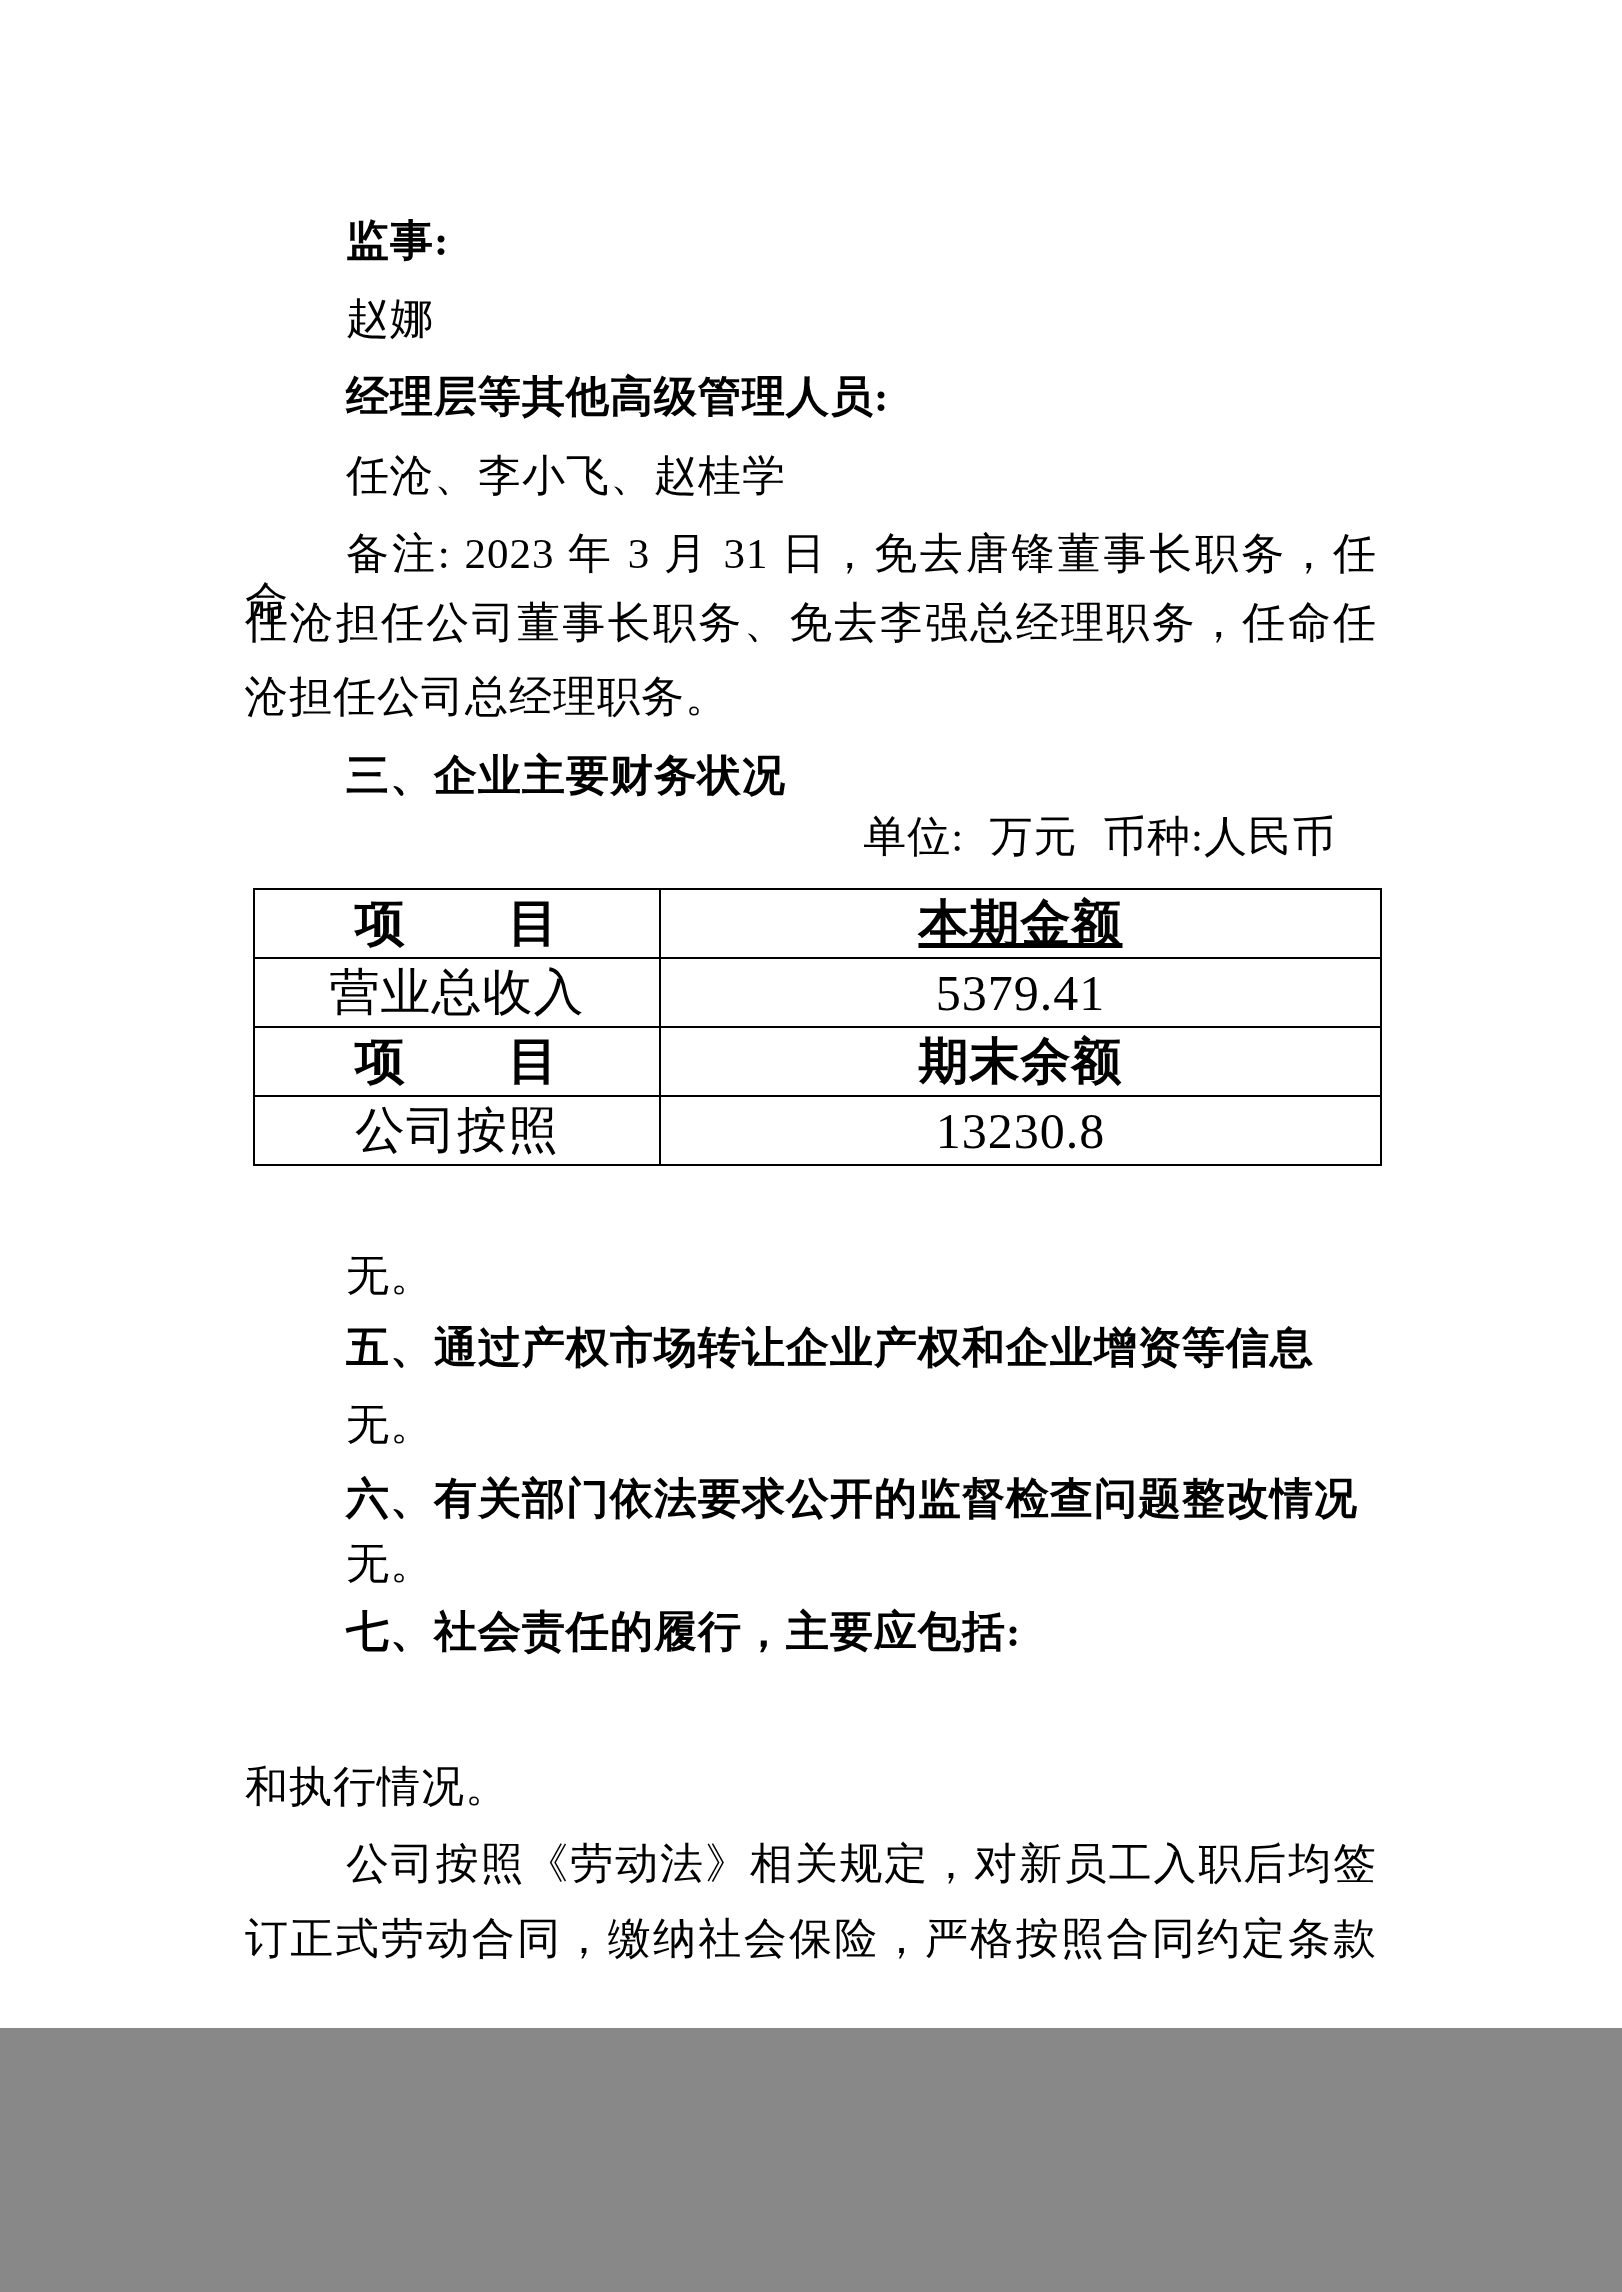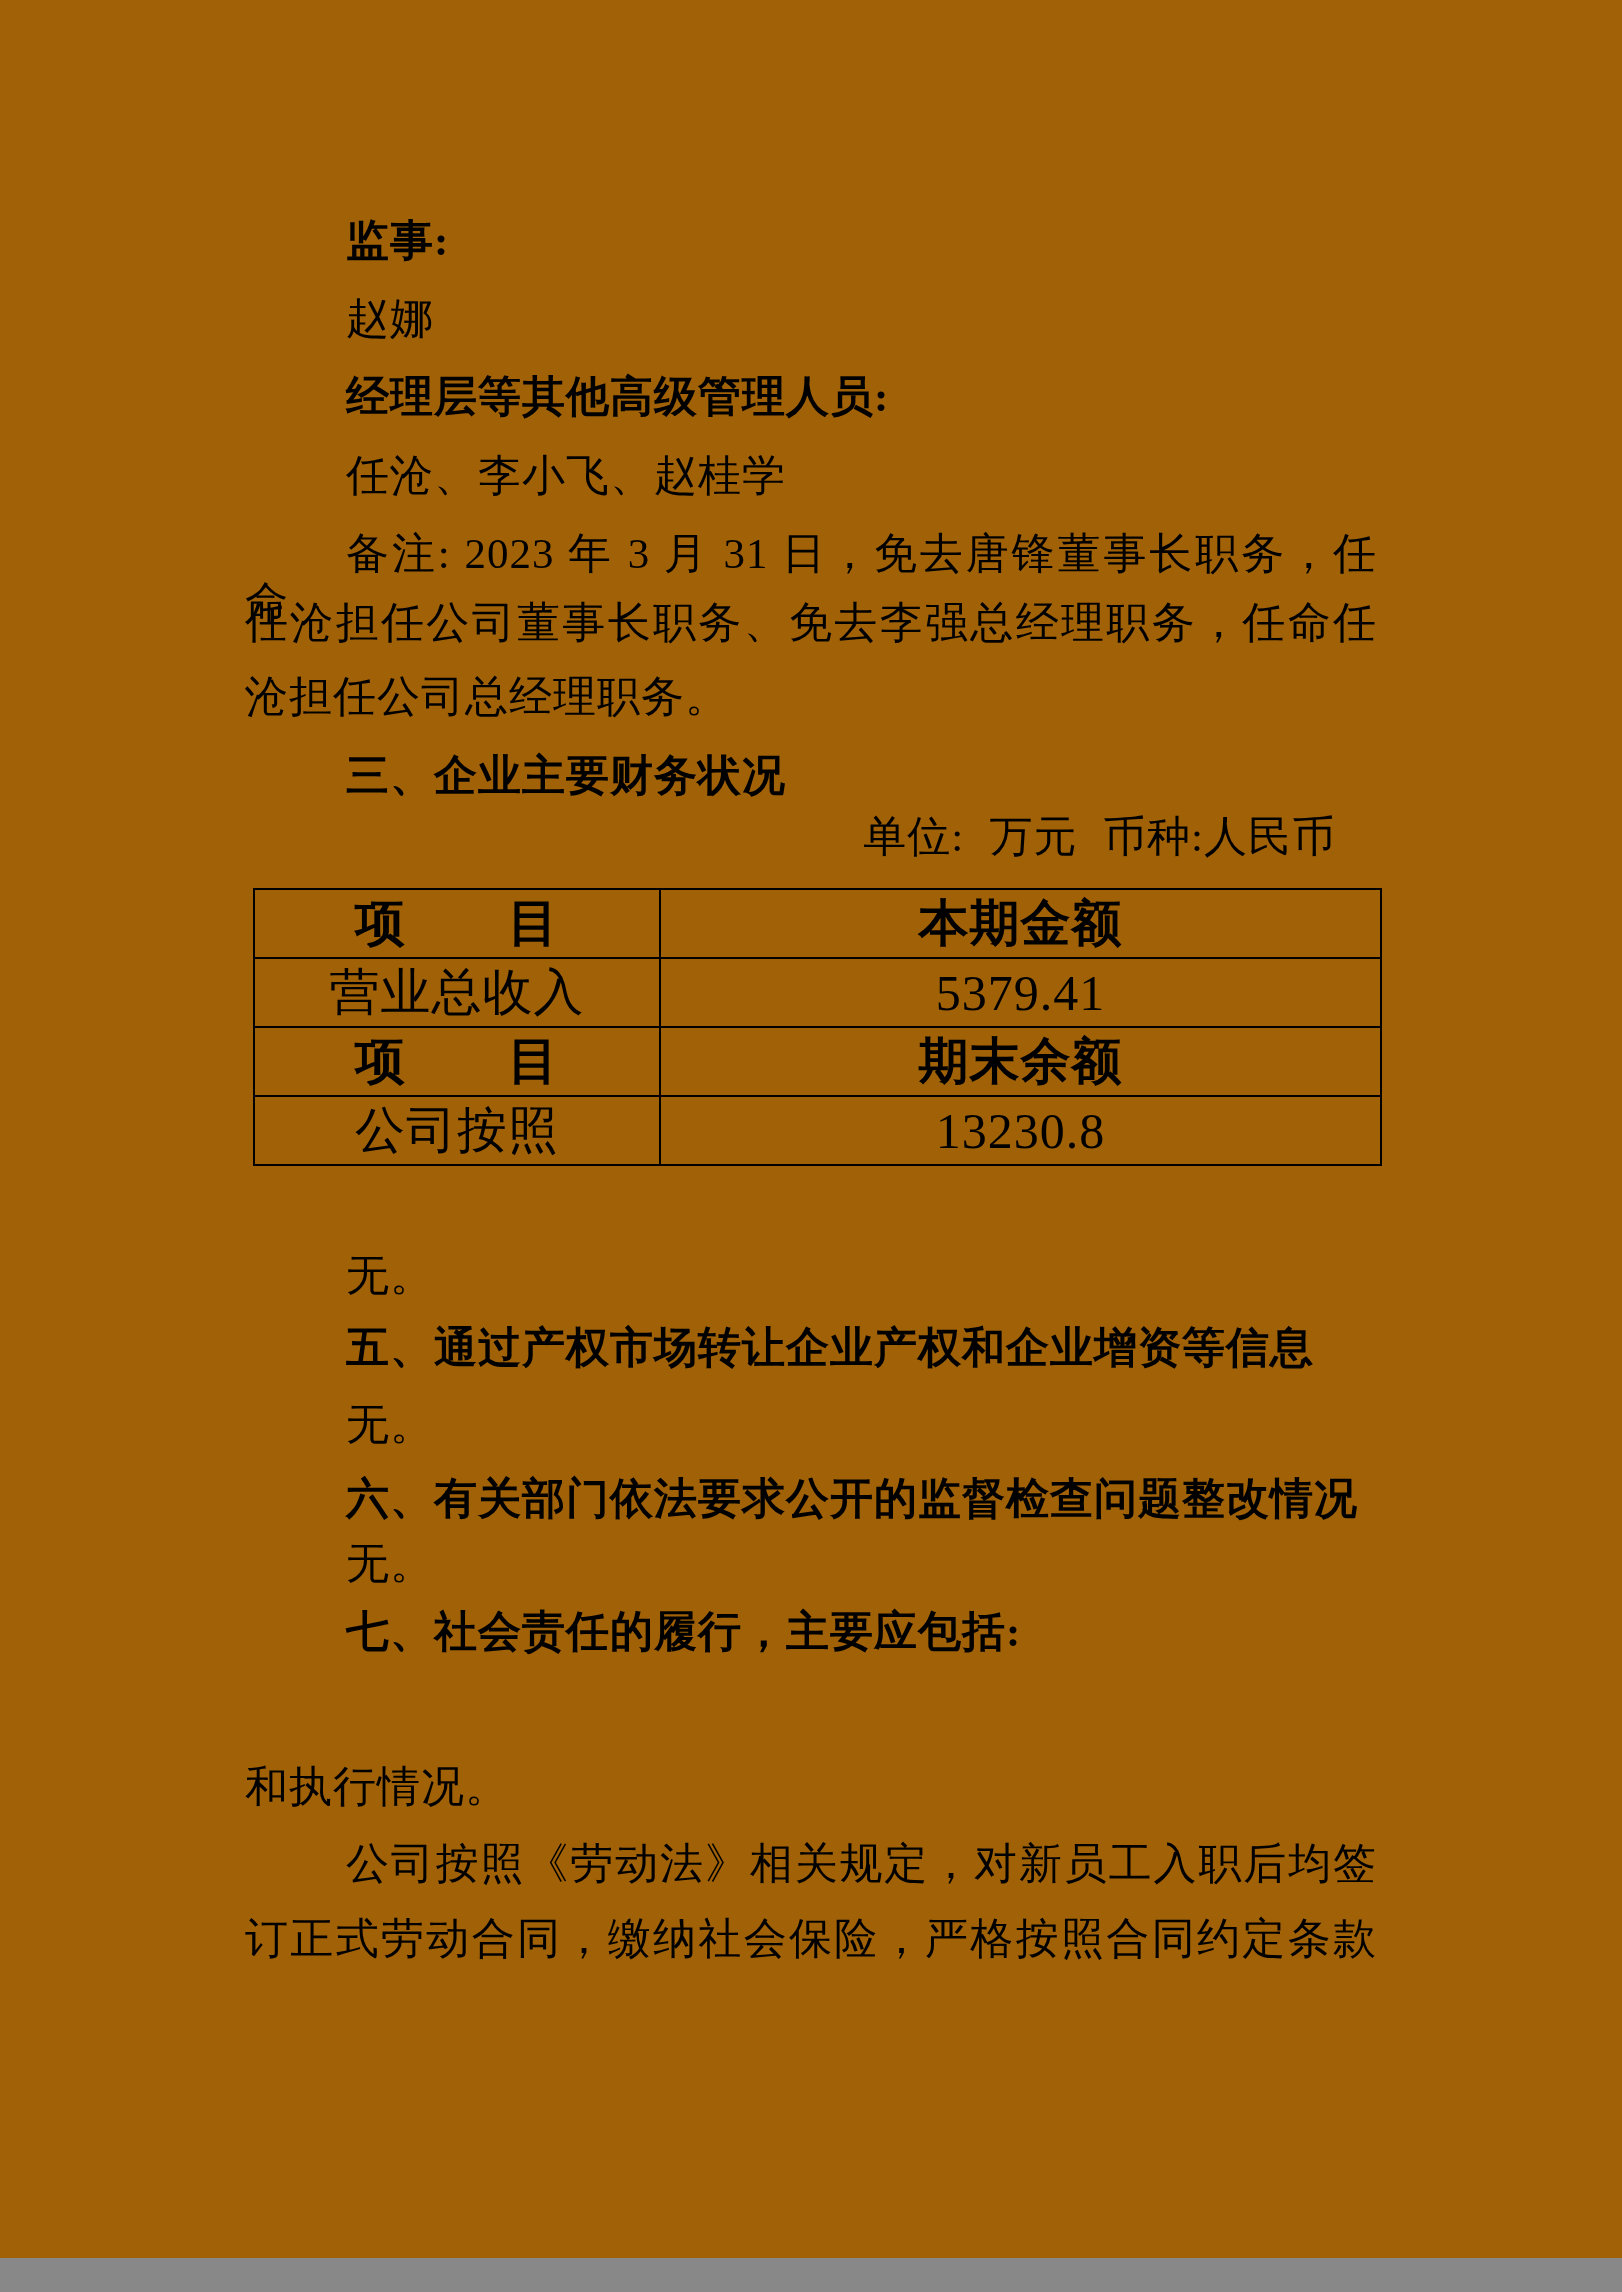--- a/index.html
+++ b/index.html
@@ -3,22 +3,22 @@
 <meta charset="utf-8">
 <style>
   html, body {
     margin: 0;
     padding: 0;
     background: #888;
   }
   .page {
     position: relative;
     width: 1622px;
-    height: 2258px;
-    background: #a16207;
+    height: 2028px;
+    background: #ffffff;
     color: #000000;
     font-family: "Liberation Serif", "DejaVu Serif", serif;
     font-size: 43px;
     overflow: hidden;
   }
   .line {
     position: absolute;
     left: 245px;
     width: 1132px;
     line-height: 49px;
@@ -54,21 +54,21 @@
     border: 2.9px solid #000000;
     height: 61px;
     text-align: center;
     vertical-align: middle;
     padding: 0;
     font-size: 50px;
     letter-spacing: 1px;
     white-space: pre;
   }
   table.fin .col-item  { width: 404px; }
-  table.fin .col-value { width: 719px; }
+  table.fin .col-value { width: 719px; text-decoration: underline; }
   table.fin tr.hdr td  { font-weight: bold; }
 </style>
 </head>
 <body>
 
 <div class="page">
 
   <div class="line indent bold" style="top:216px">监事:</div>
   <div class="line indent" style="top:294px">赵娜</div>
   <div class="line indent bold" style="top:372px">经理层等其他高级管理人员:</div>

